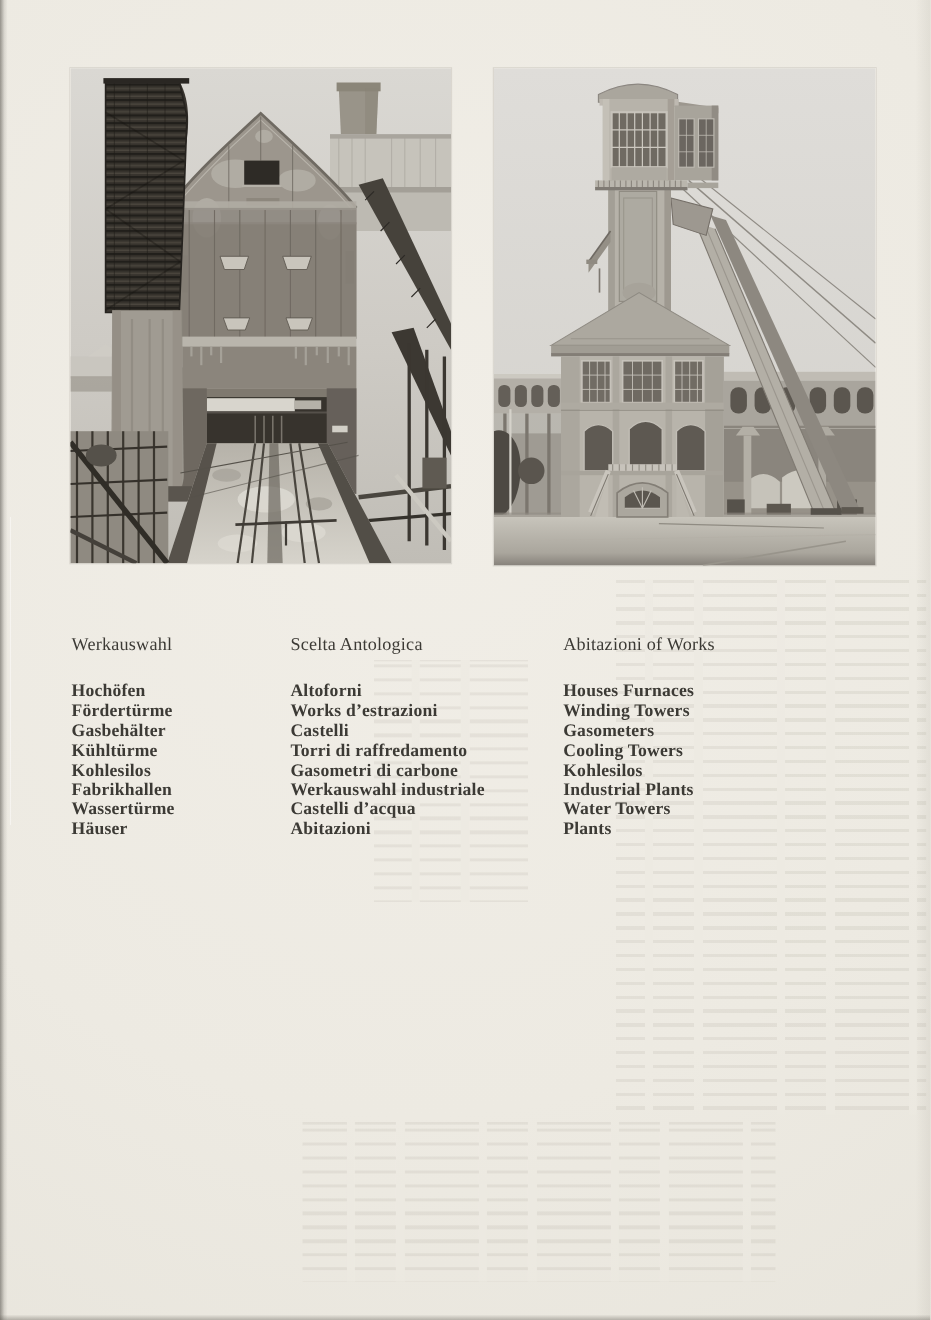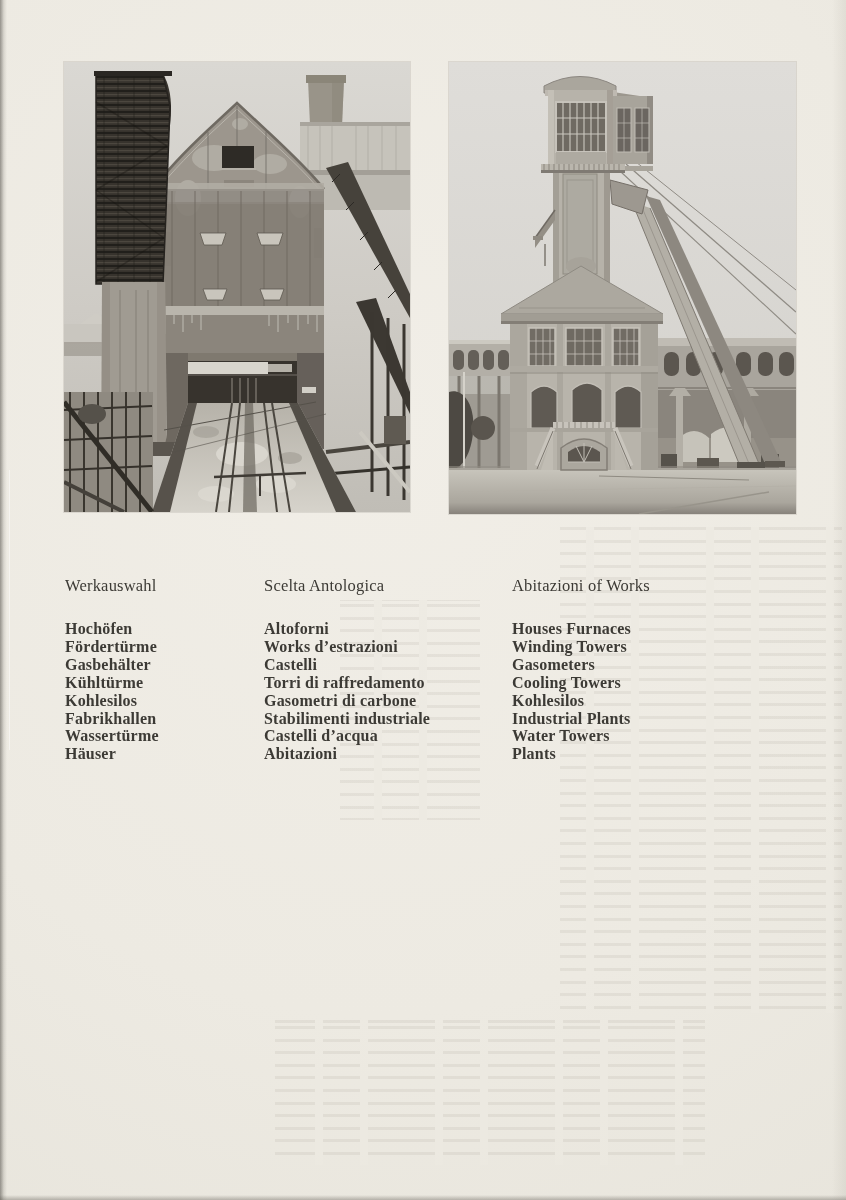--- a/index.html
+++ b/index.html
@@ -523,21 +523,21 @@
 
   <section class="works" id="col-it">
     <h2>Scelta Antologica</h2>
     <ul>
 
     <li>Altoforni</li>
         <li>Works d’estrazioni</li>
         <li>Castelli</li>
         <li>Torri di raffredamento</li>
         <li>Gasometri di carbone</li>
-        <li>Stabilimenti industriale</li>
+        <li>Werkauswahl industriale</li>
         <li>Castelli d’acqua</li>
         <li>Abitazioni</li>
       </ul>
   </section>
 
   <section class="works" id="col-en">
     <h2>Abitazioni of Works</h2>
     <ul>
 
     <li>Houses Furnaces</li>

